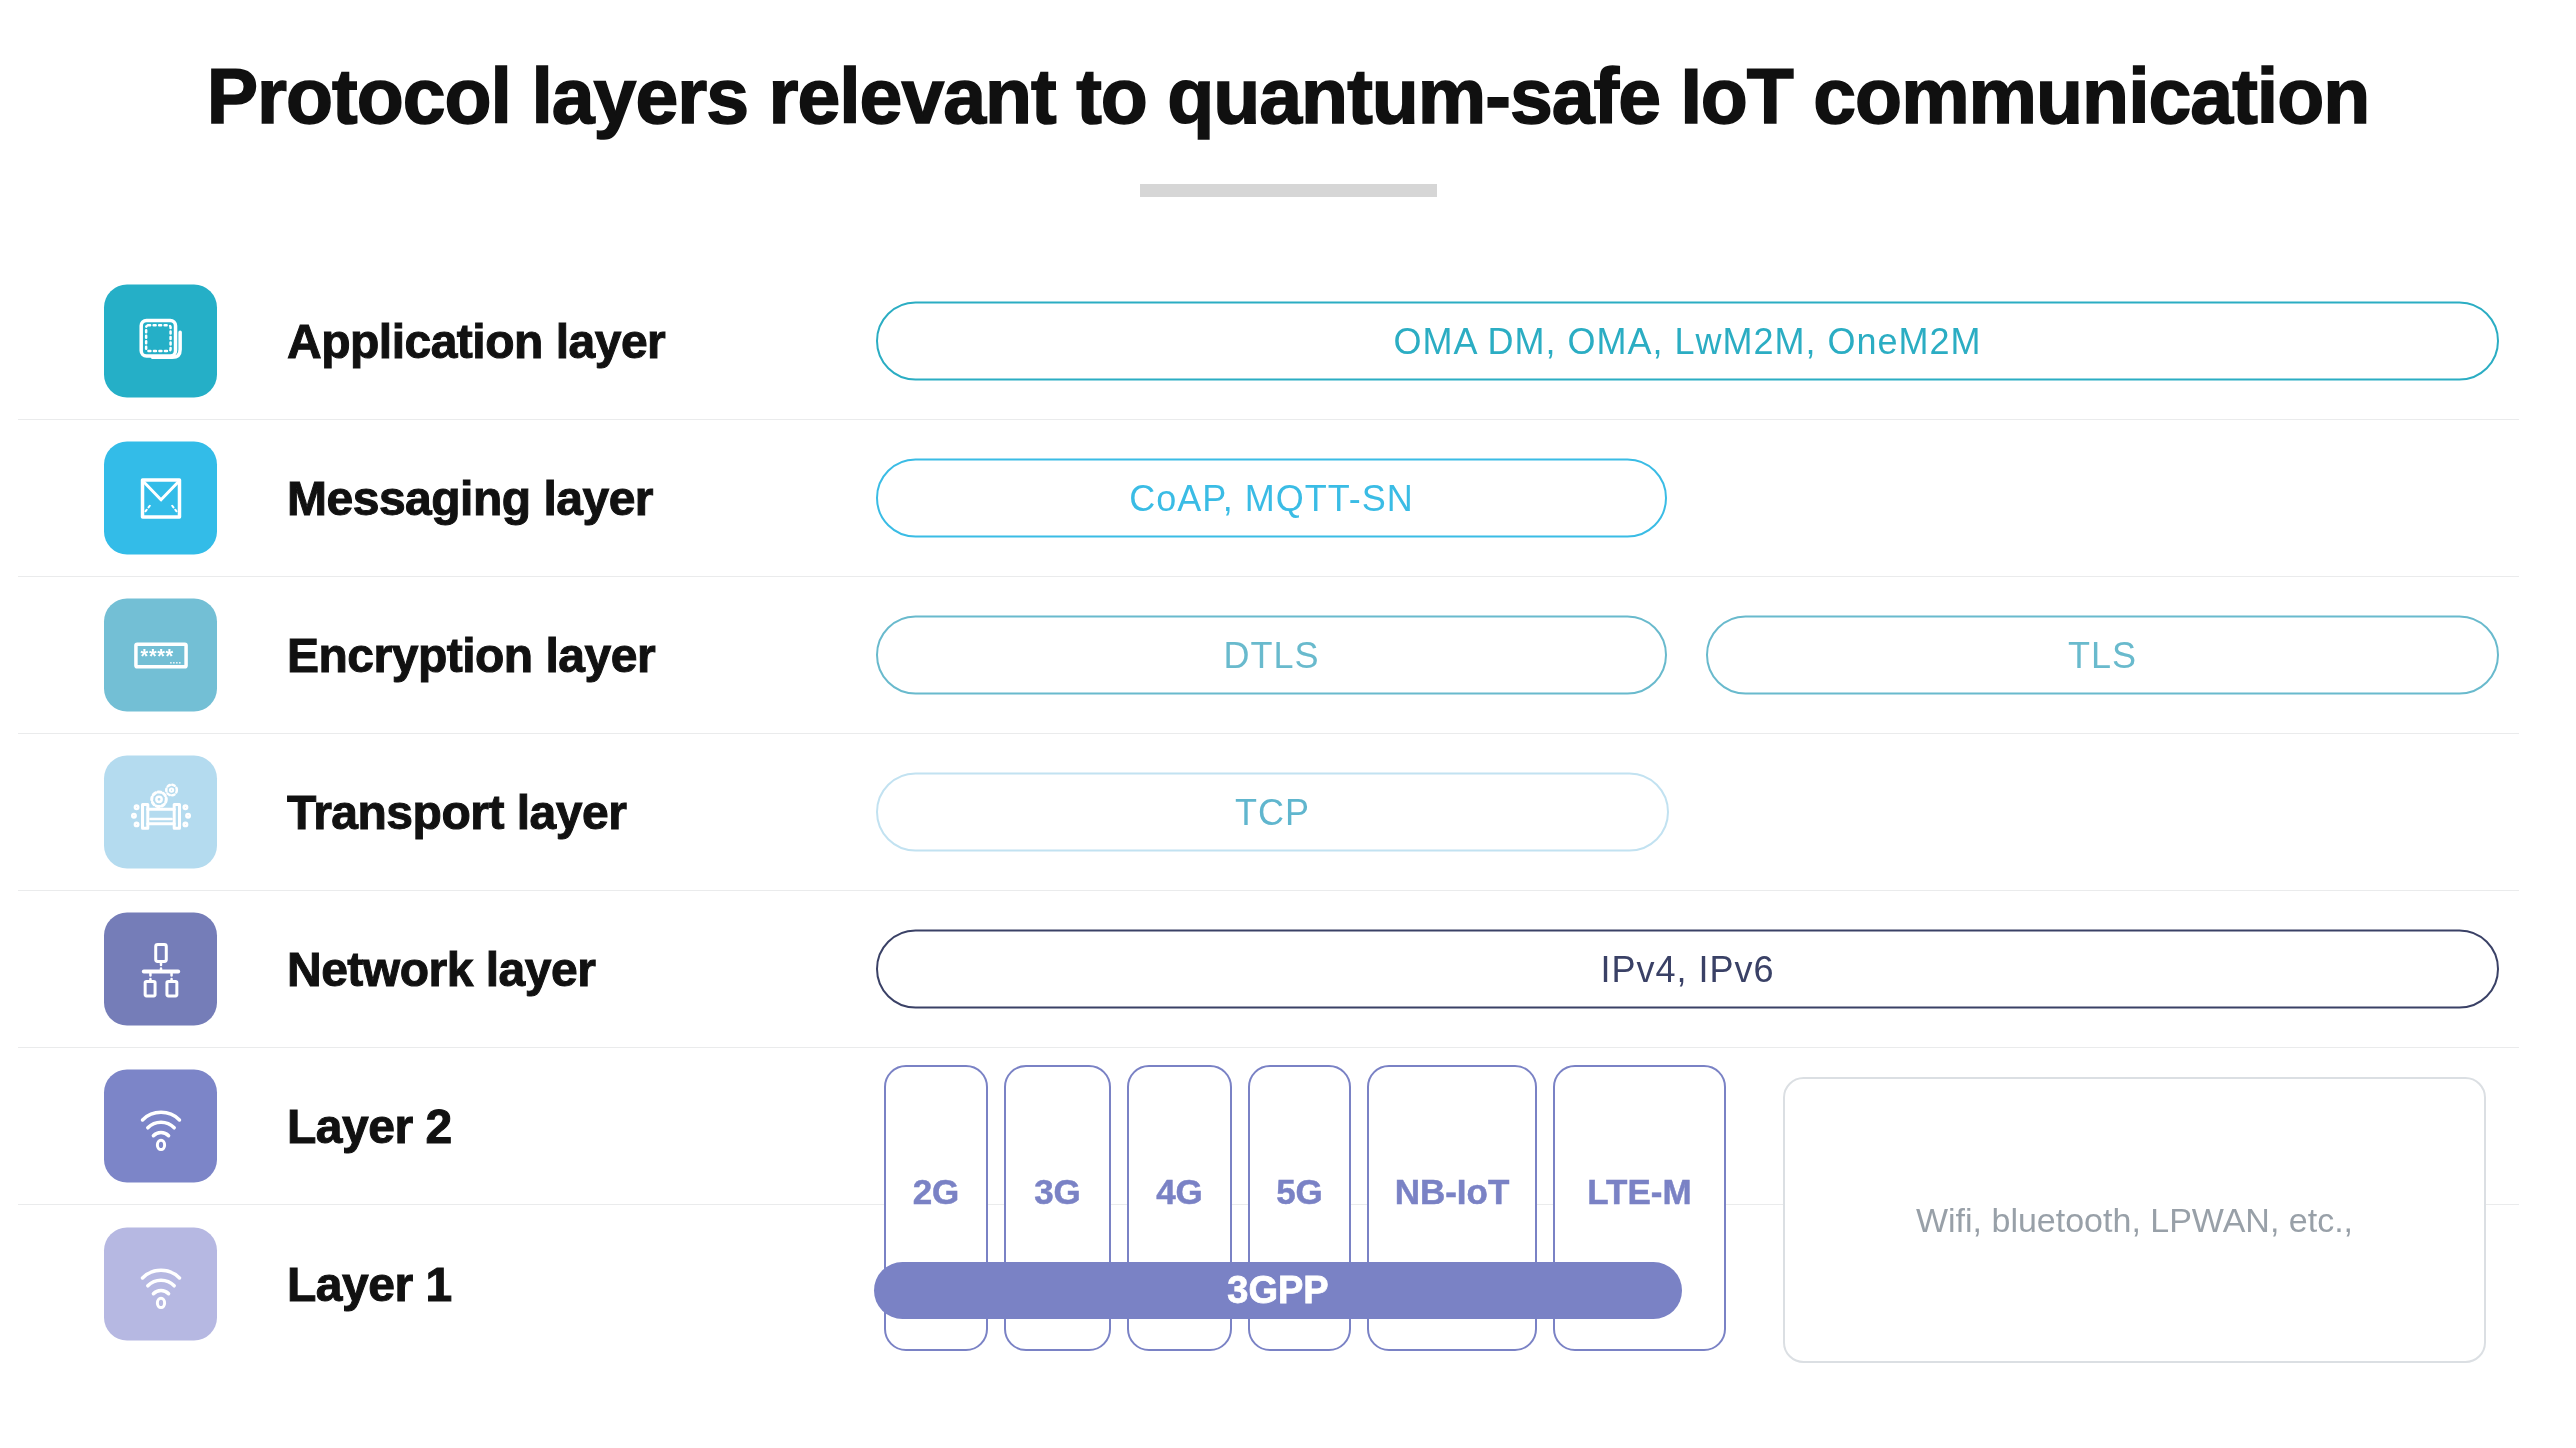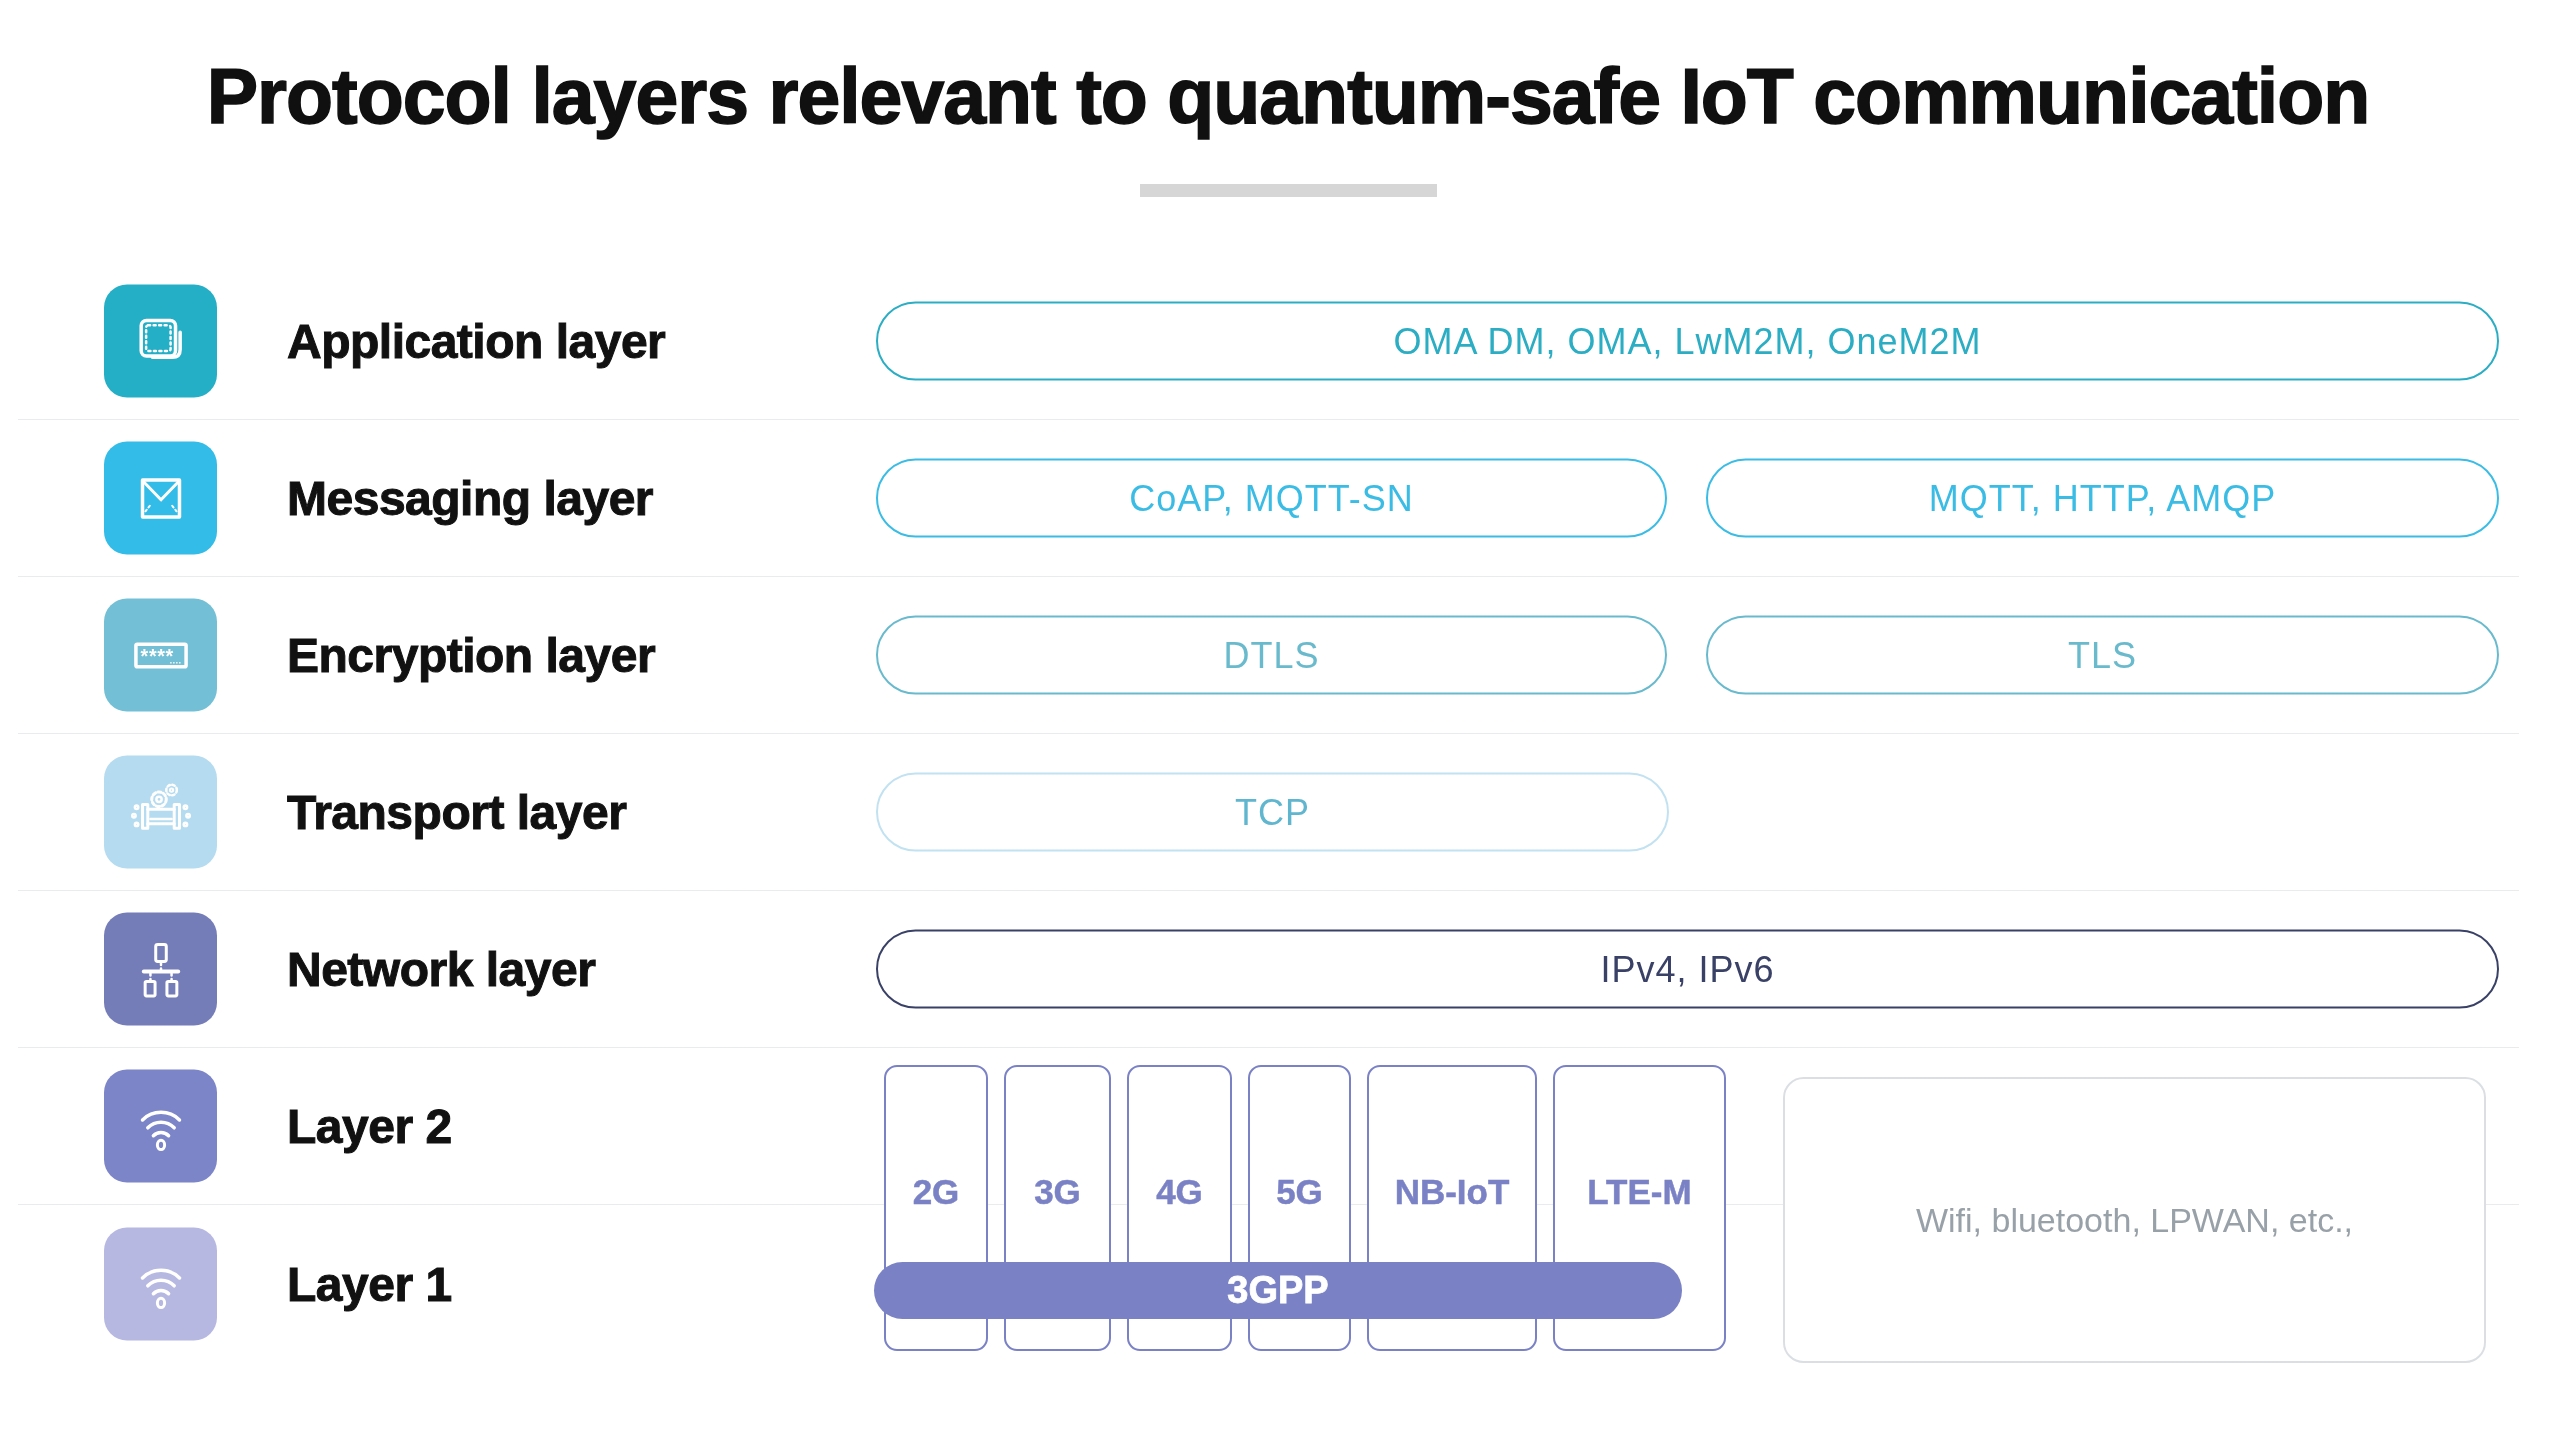--- a/index.html
+++ b/index.html
@@ -57,21 +57,21 @@
   .r-tra .pill{ border-color:var(--tra-pill-border,#C2E2F1); color:var(--tra-pill-text,#60B6CE); }
   .r-net .tile{ background:var(--net-icon,#757DB8); }
   .r-net .pill{ border-color:var(--net-pill,#3A4166); color:var(--net-pill,#3A4166); }
   .r-l2 .tile{ background:var(--l2-icon,#7C85C8); }
   .r-l1 .tile{ background:var(--l1-icon,#B6B8E2); }
   
   .cell-group{ position:absolute; left:0; top:802px; width:2501px; height:286px; }
   .cell-flex{ position:absolute; left:866px; top:0; height:286px; display:flex; gap:16px; }
   .cell-box{
     box-sizing:border-box; height:286px; background:#fff;
-    border:2.6px solid var(--cell,#7A82C5); border-radius:13px;
+    border:2.6px solid var(--cell,#7A82C5); border-radius:22px;
     display:flex; align-items:center; justify-content:center; padding-bottom:32px;
     font-size:35px; font-weight:700; color:var(--cell,#7A82C5);
     -webkit-text-stroke:0.5px currentColor; white-space:nowrap;
   }
   .w2g{width:104px;} .w3g{width:107px;} .w4g{width:105px;}
   .w5g{width:103px;} .wnb{width:170px;} .wlte{width:173px;}
   .gpp-bar{
     position:absolute; left:856px; top:197px; width:808px; height:57px;
     background:var(--cell,#7A82C5); border-radius:29px; z-index:3;
     display:flex; align-items:center; justify-content:center;
@@ -115,21 +115,20 @@
         <svg viewBox="0 0 100 100" fill="none" stroke="#fff" stroke-linecap="round" stroke-linejoin="round">
           <rect x="22" y="22" width="56" height="56" stroke-width="3.5"></rect>
           <path d="M24 25 L50 52 L76 25" stroke-width="3"></path>
           <path d="M33 61 L26 70" stroke-width="2" stroke-dasharray="2 3"></path>
           <path d="M67 61 L74 70" stroke-width="2" stroke-dasharray="2 3"></path>
         </svg>
       </div>
       <div class="row-label">Messaging layer</div>
       <div class="pillwrap">
         <div class="pill half-l">CoAP, MQTT-SN</div>
-        <div class="pill half-r">MQTT, HTTP, AMQP</div>
       </div>
     </div>
 
     <div class="row r-enc">
       <div class="tile">
         <svg viewBox="0 0 100 100" fill="none" stroke="#fff" stroke-linecap="round" stroke-linejoin="round">
           <rect x="12" y="33" width="76" height="34" rx="2" stroke-width="3.5"></rect>
           <text x="19" y="62" stroke="none" fill="#fff" font-size="30" font-weight="bold" letter-spacing="1">****</text>
           <circle cx="65" cy="61" r="1.3" fill="#fff" stroke="none"></circle>
           <circle cx="69.5" cy="61" r="1.3" fill="#fff" stroke="none"></circle>

